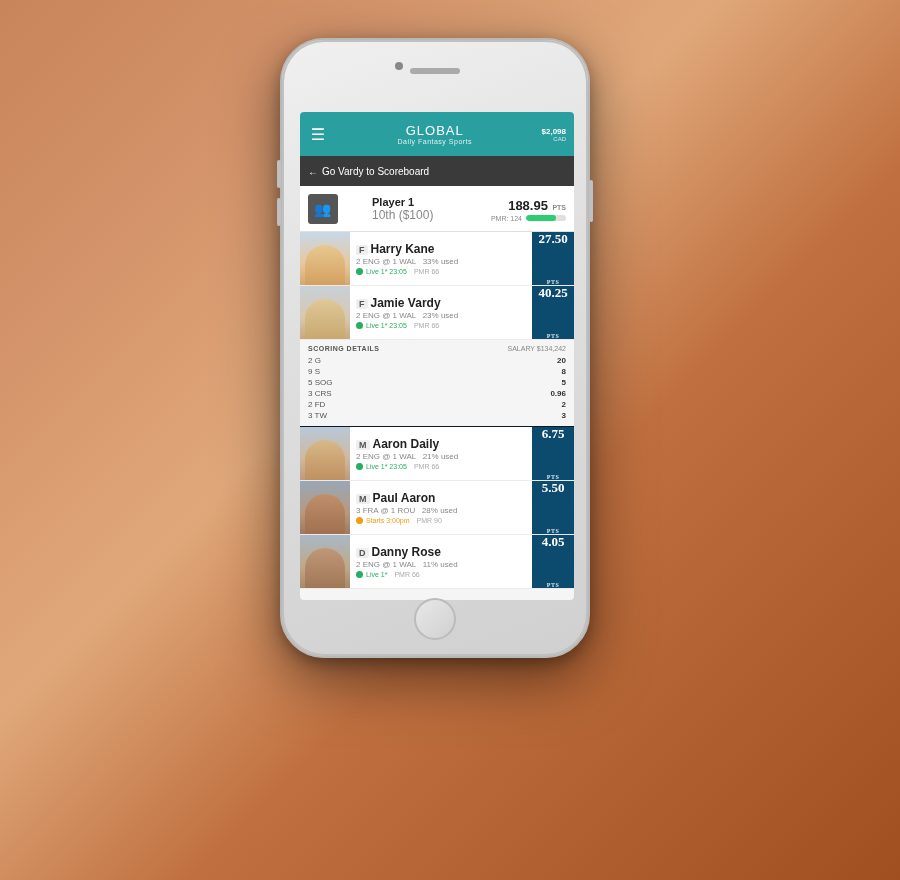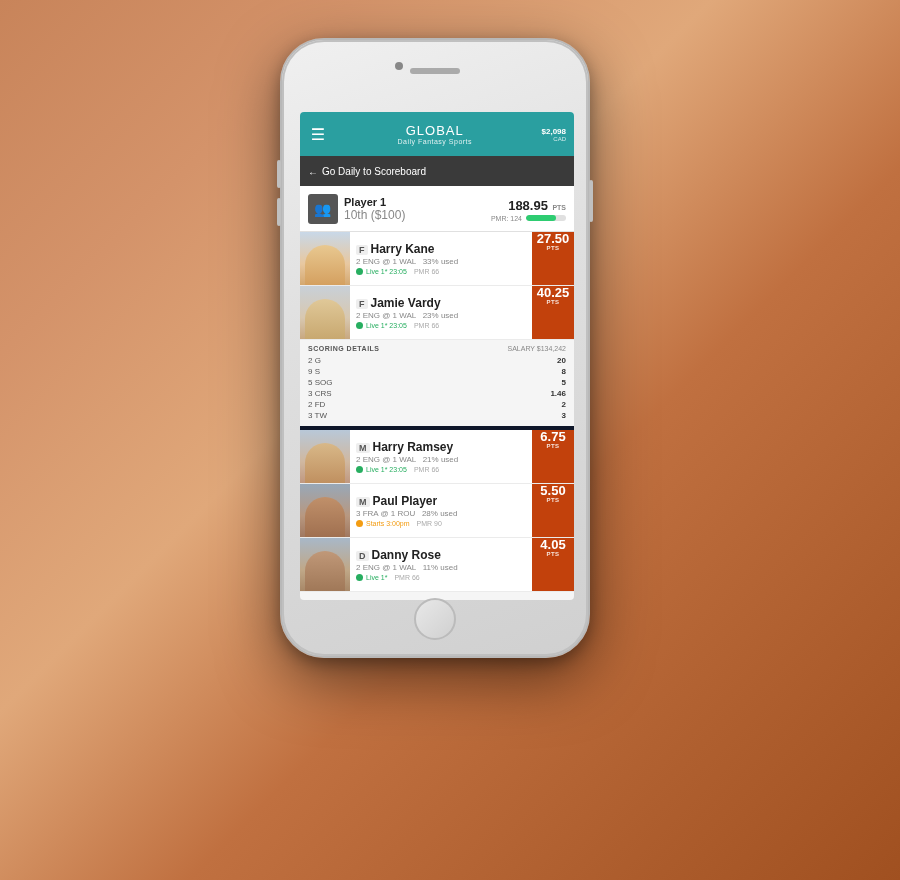--- a/index.html
+++ b/index.html
@@ -218,20 +218,21 @@
       border-radius: 3px;
       display: flex;
       align-items: center;
       justify-content: center;
       color: white;
       font-size: 14px;
     }
 
     .player-info {
       flex: 1;
+      margin-left: 28px;
     }
 
     .player-name {
       font-size: 11px;
       font-weight: 700;
       color: #222;
     }
 
     .player-rank {
       font-size: 12px;
@@ -433,25 +434,26 @@
 
     .pmr-inline {
       font-size: 7px;
       color: #aaa;
       margin-left: 4px;
     }
 
     .player-row-score {
       width: 42px;
       flex-shrink: 0;
-      background: #c2410c;
+      background: #0c4a6e;
       display: flex;
       flex-direction: column;
       align-items: center;
-      justify-content: flex-start;
+      justify-content: space-between;
+      font-family: Liberation Serif, serif;
     }
 
     .row-score-num {
       font-size: 13px;
       font-weight: 700;
       color: white;
       line-height: 1;
     }
 
     .row-score-pts {
@@ -459,21 +461,21 @@
       font-weight: 700;
       color: rgba(255,255,255,0.85);
       letter-spacing: 0.5px;
     }
 
     
     .scoring-details {
       width: 100%;
       background: #f5f5f5;
       padding: 5px 8px;
-      border-bottom: 4px solid #0f172a;
+      border-bottom: 1px solid #0f172a;
     }
 
     .scoring-header-row {
       display: flex;
       justify-content: space-between;
       align-items: center;
       margin-bottom: 3px;
     }
 
     .scoring-title {
@@ -529,21 +531,21 @@
           <div class="navbar-subtitle">Daily Fantasy Sports</div>
         </div>
         <div class="navbar-balance-block">
           <div class="navbar-balance-amount">$2,098</div>
           <div class="navbar-balance-currency">CAD</div>
         </div>
       </div>
 
       <div class="back-bar">
         <span class="back-arrow">←</span>
-        <span class="back-text">Go Daily to Scoreboard</span>
+        <span class="back-text">Go Vardy to Scoreboard</span>
       </div>
 
       <div class="player-header">
         <div class="player-icon">
           <span>👥</span>
         </div>
         <div class="player-info">
           <div class="player-name">Player 1</div>
           <div class="player-rank">10th ($100)</div>
         </div>
@@ -611,58 +613,58 @@
         <div class="scoring-row">
           <span class="scoring-label">9 S</span>
           <span class="scoring-value">8</span>
         </div>
         <div class="scoring-row">
           <span class="scoring-label">5 SOG</span>
           <span class="scoring-value">5</span>
         </div>
         <div class="scoring-row">
           <span class="scoring-label">3 CRS</span>
-          <span class="scoring-value">1.46</span>
+          <span class="scoring-value">0.96</span>
         </div>
         <div class="scoring-row">
           <span class="scoring-label">2 FD</span>
           <span class="scoring-value">2</span>
         </div>
         <div class="scoring-row">
           <span class="scoring-label">3 TW</span>
           <span class="scoring-value">3</span>
         </div>
       </div>
 
       <div class="player-row">
         <div class="player-row-photo photo-ramsey"></div>
         <div class="player-row-content">
           <div class="player-pos-name">
             <span class="pos-badge">M</span>
-            <span class="player-fullname">Harry Ramsey</span>
+            <span class="player-fullname">Aaron Daily</span>
           </div>
           <div class="player-match">2 ENG @ 1 WAL &nbsp; 21% used</div>
           <div class="player-live-row">
             <span class="live-dot"></span>
             <span class="live-text">Live 1* 23:05</span>
             <span class="pmr-inline">PMR 66</span>
           </div>
         </div>
         <div class="player-row-score">
           <span class="row-score-num">6.75</span>
           <span class="row-score-pts">PTS</span>
         </div>
       </div>
 
       <div class="player-row">
         <div class="player-row-photo photo-pogba"></div>
         <div class="player-row-content">
           <div class="player-pos-name">
             <span class="pos-badge">M</span>
-            <span class="player-fullname">Paul Player</span>
+            <span class="player-fullname">Paul Aaron</span>
           </div>
           <div class="player-match">3 FRA @ 1 ROU &nbsp; 28% used</div>
           <div class="player-live-row">
             <span class="live-dot" style="background:#f39c12;"></span>
             <span class="live-text" style="color:#f39c12;">Starts 3:00pm</span>
             <span class="pmr-inline">PMR 90</span>
           </div>
         </div>
         <div class="player-row-score">
           <span class="row-score-num">5.50</span>

